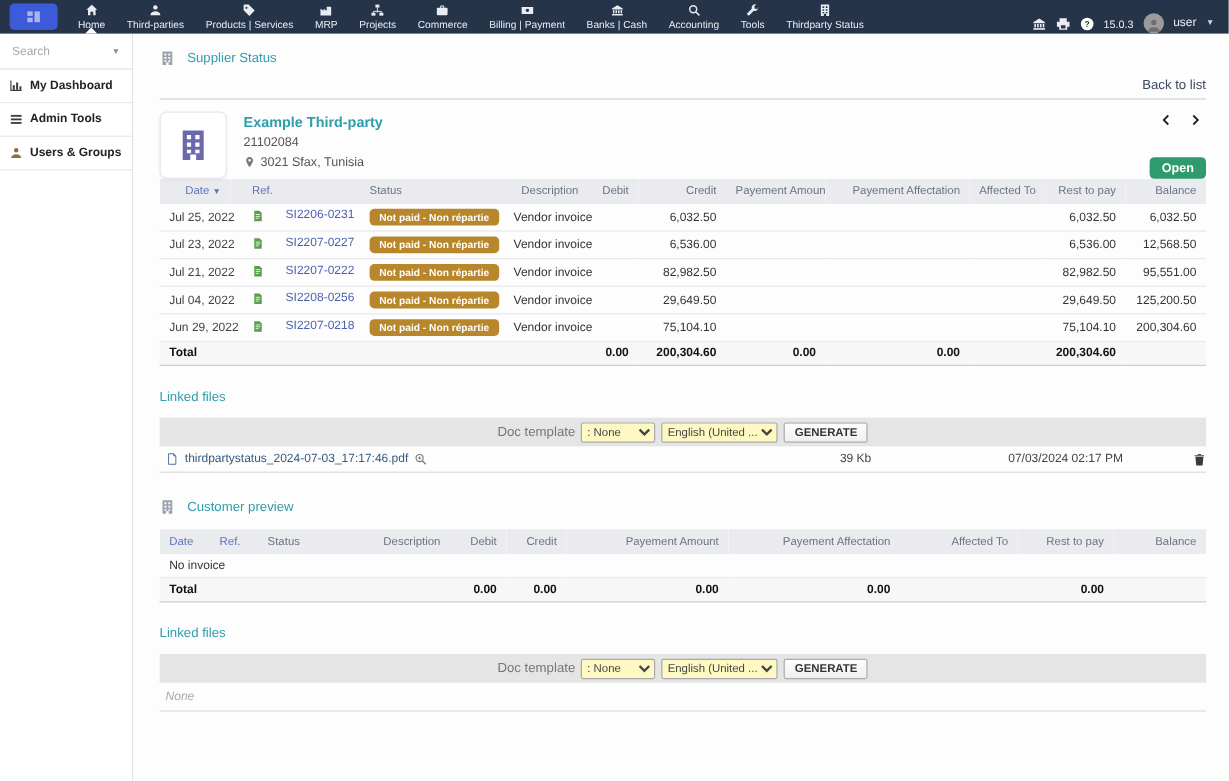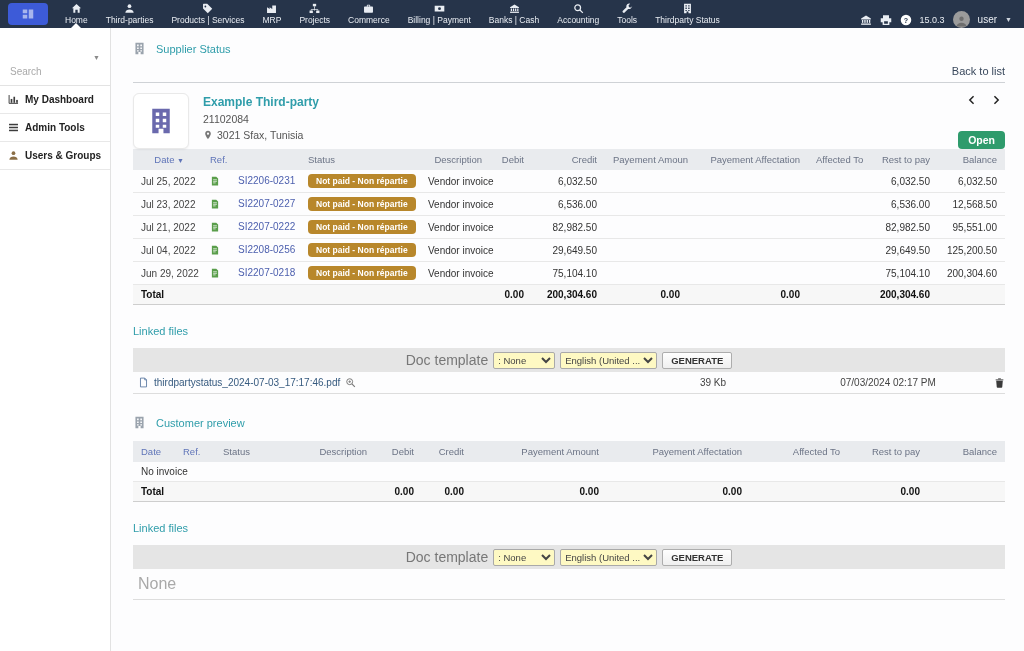--- a/index.html
+++ b/index.html
@@ -26,21 +26,21 @@
   .ver{ font-size:9px; }
   .avatar{ width:17px; height:17px; border-radius:50%; background:#9b9b9b; overflow:hidden; display:flex; align-items:flex-end; justify-content:center; }
   .uname{ font-size:10px; }
   .caret{ font-size:7px; color:#cfd6df; }
 
   
   .wrap{ display:flex; height:623px; }
   .sidebar{ width:111px; background:#fff; border-right:1px solid #e2e2e2; }
   .search-row{ display:flex; align-items:center; justify-content:space-between; padding:10px 10px 8px 10px; border-bottom:1px solid #e3e3e3; }
   .search-row input{ border:none; outline:none; width:70px; font-size:10px; color:#444;
-      font-family:"Liberation Sans","DejaVu Sans",sans-serif; background:transparent;margin-top:28px; }
+      font-family:"Liberation Sans","DejaVu Sans",sans-serif; background:transparent; }
   .search-row input::placeholder{ color:#a9a9a9; }
   .sitem{ display:flex; align-items:center; gap:6px; padding:8px 8px; border-bottom:1px solid #e8e8e8;
           font-size:10px; font-weight:bold; color:#222; cursor:pointer; }
   .sitem svg.ic{ width:11px; height:11px; color:#3c3c3c; flex:none; }
   .sitem svg.ic.tan{ color:#8b6f47; }
 
   main{ flex:1; background:#fdfdfe; padding:14px 19px 0 22px; overflow:hidden; }
 
   
   .page-head{ display:flex; align-items:center; gap:10px; }
@@ -82,38 +82,38 @@
   td.date{ color:#444; }
   .ref-cell{ padding-left:18px; }
   .ref-link{ color:var(--link-blue); text-decoration:none; cursor:pointer; display:inline-flex; align-items:flex-end; gap:18px; }
   .ref-link svg.ic{ width:10px; height:10px; color:#5a9e4b; }
   .badge-notpaid{ display:inline-block; background:var(--badge-not-paid); color:#fff; font-weight:bold;
       font-size:8.5px; padding:2px 8px; border-radius:4px; white-space:nowrap; }
   tr.total td{ font-weight:bold; background:#f7f7f7; border-top:1px solid #d4d4d4; border-bottom:1px solid #cecece; color:#111; }
 
   .linked-title{ color:var(--accent-teal); font-size:11px; margin-top:20px; cursor:pointer; }
   .genbar{ width:872px; background:#e5e5e5; margin-top:11px; height:24px; display:flex; align-items:center; justify-content:center; gap:5px; }
-  .genbar .lab{ color:#777; font-size:14px; }
+  .genbar .lab{ color:#777; font-size:11px; }
   .genbar select{ font-size:9.5px; height:17px; border:1px solid #a9a9a9; border-radius:2px; background:#fef9c3; color:#444;
       font-family:"Liberation Sans","DejaVu Sans",sans-serif; }
   .genbar .btn-generate{ font-size:9.5px; font-weight:600; color:#333; background:linear-gradient(#fefefe,#efefef);
       border:1px solid #adadad; border-radius:2px; padding:2px 8px; cursor:pointer;
       font-family:"Liberation Sans","DejaVu Sans",sans-serif; }
 
   .file-row{ width:872px; display:flex; align-items:center; height:22px; border-bottom:1px solid #ddd; }
   .file-main{ flex:1; display:flex; align-items:center; gap:5px; padding-left:5px; }
   .file-main svg.doc{ width:11px; height:11px; color:#51719c; }
   .file-link{ color:#365a7f; font-size:10px; text-decoration:none; cursor:pointer; }
   .file-main svg.zoomi{ width:11px; height:11px; color:#777; cursor:pointer; }
   .file-size{ width:160px; text-align:center; font-size:10px; color:#444; }
   .file-date{ width:190px; text-align:center; font-size:10px; color:#444; }
   .file-del{ width:22px; text-align:right; }
   .file-del svg.ic{ width:11px; height:12px; color:#3a3a3a; cursor:pointer; }
 
-  .none-row{ width:872px; color:#a9a9a9; font-size:16px; padding:6px 5px; border-bottom:1px solid #ddd; }
+  .none-row{ width:872px; color:#a9a9a9; font-size:10px; padding:6px 5px; border-bottom:1px solid #ddd;font-style:italic; }
   .empty-cell{ color:#333; }
 </style>
 </head>
 <body>
 
 <svg width="0" height="0" style="position:absolute" aria-hidden="true">
   <defs>
     <symbol id="i-home" viewBox="0 0 16 16">
         <path d="M8 1.5L14.6 7.6h-2V14H9.7V9.9H6.3V14H3.4V7.6h-2z"></path>
       </symbol>

